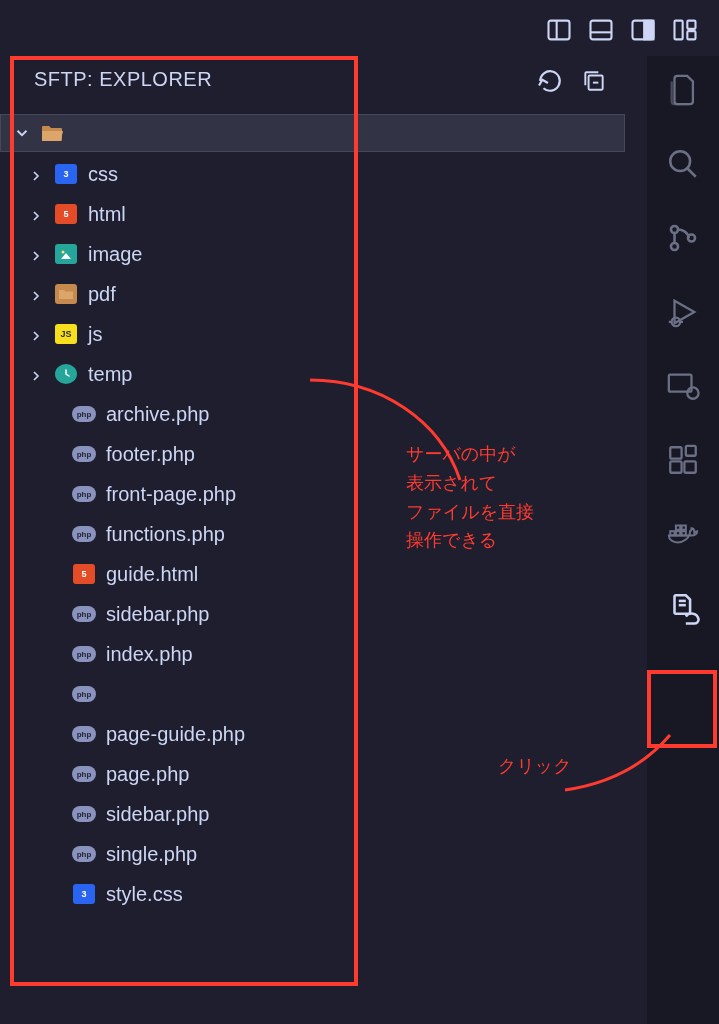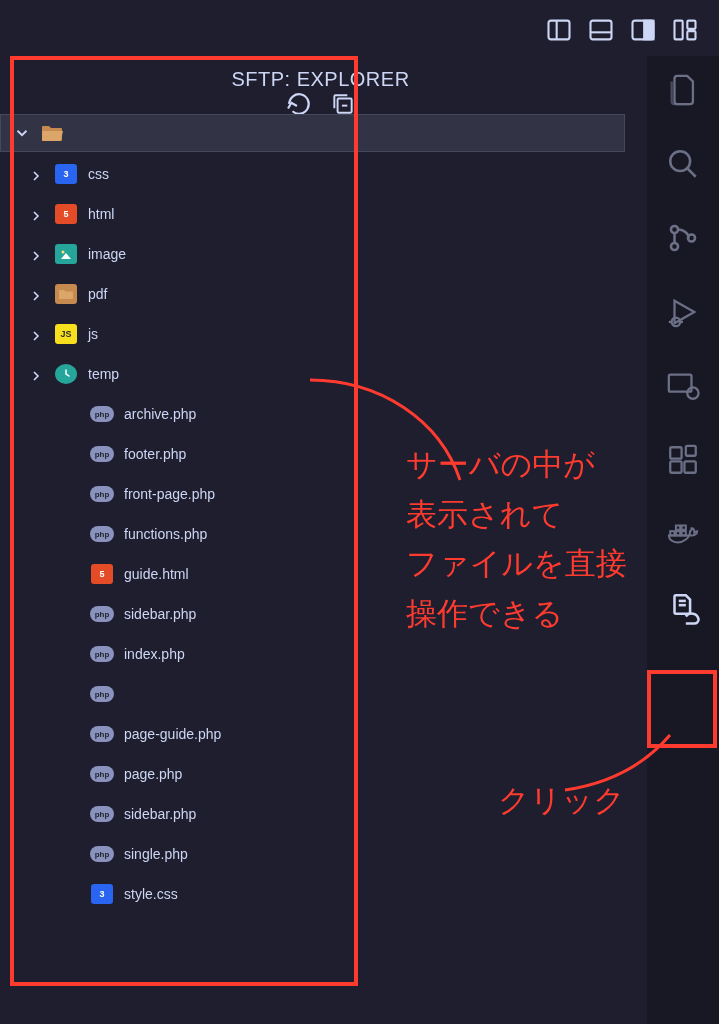--- a/index.html
+++ b/index.html
@@ -58,25 +58,23 @@
     left: 0;
     top: 56px;
     bottom: 0;
     width: 625px;
     background: #1e1e2e;
     display: flex;
     flex-direction: column;
   }
   .sidebar-header {
     display: flex;
-    align-items: center;
     justify-content: space-between;
     padding: 12px 18px 12px 34px;
     height: 58px;
-    flex-direction: column;
   }
   .sidebar-title {
     font-size: 20px;
     color: #cdd6f4;
     letter-spacing: 0.5px;
   }
   .sidebar-actions { display: flex; gap: 18px; }
   .sidebar-action { width: 26px; height: 26px; color: #cdd6f4; cursor: pointer; }
   .sidebar-action svg { width: 100%; height: 100%; }
 
@@ -99,24 +97,24 @@
   }
   .row {
     display: flex;
     align-items: center;
     height: 40px;
     padding-left: 28px;
     gap: 10px;
     cursor: pointer;
     white-space: nowrap;
   }
-  .row.file { padding-left: 90px; }
+  .row.file { padding-left: 72px; }
   .row .chevron { width: 16px; height: 16px; color: #cdd6f4; flex-shrink: 0; }
   .row .icon { width: 24px; height: 22px; flex-shrink: 0; display: flex; align-items: center; justify-content: center; }
-  .row .label { font-size: 14px; color: #cdd6f4; }
+  .row .label { font-size: 20px; color: #cdd6f4; }
 
   
   .badge {
     width: 22px; height: 20px;
     border-radius: 3px;
     display: flex;
     align-items: center;
     justify-content: center;
     font-size: 9px;
     font-weight: 700;
@@ -160,28 +158,28 @@
     position: absolute;
     border: 4px solid #ff3b30;
     pointer-events: none;
   }
   .anno-box.big { left: 10px; top: 56px; width: 348px; height: 930px; }
   .anno-box.small { right: 2px; top: 670px; width: 70px; height: 78px; }
 
   .anno-text {
     position: absolute;
     color: #ff3b30;
-    font-size: 31px;
+    font-size: 18px;
     line-height: 1.6;
     pointer-events: none;
     font-family: sans-serif;
     white-space: pre;
   }
   .anno-text.t1 { left: 406px; top: 440px; }
-  .anno-text.t2 { left: 498px; top: 776px; }
+  .anno-text.t2 { left: 498px; top: 752px; }
 
   .anno-curve {
     position: absolute;
     pointer-events: none;
     stroke: #ff3b30;
     stroke-width: 3;
     fill: none;
   }
 </style>
 </head>

